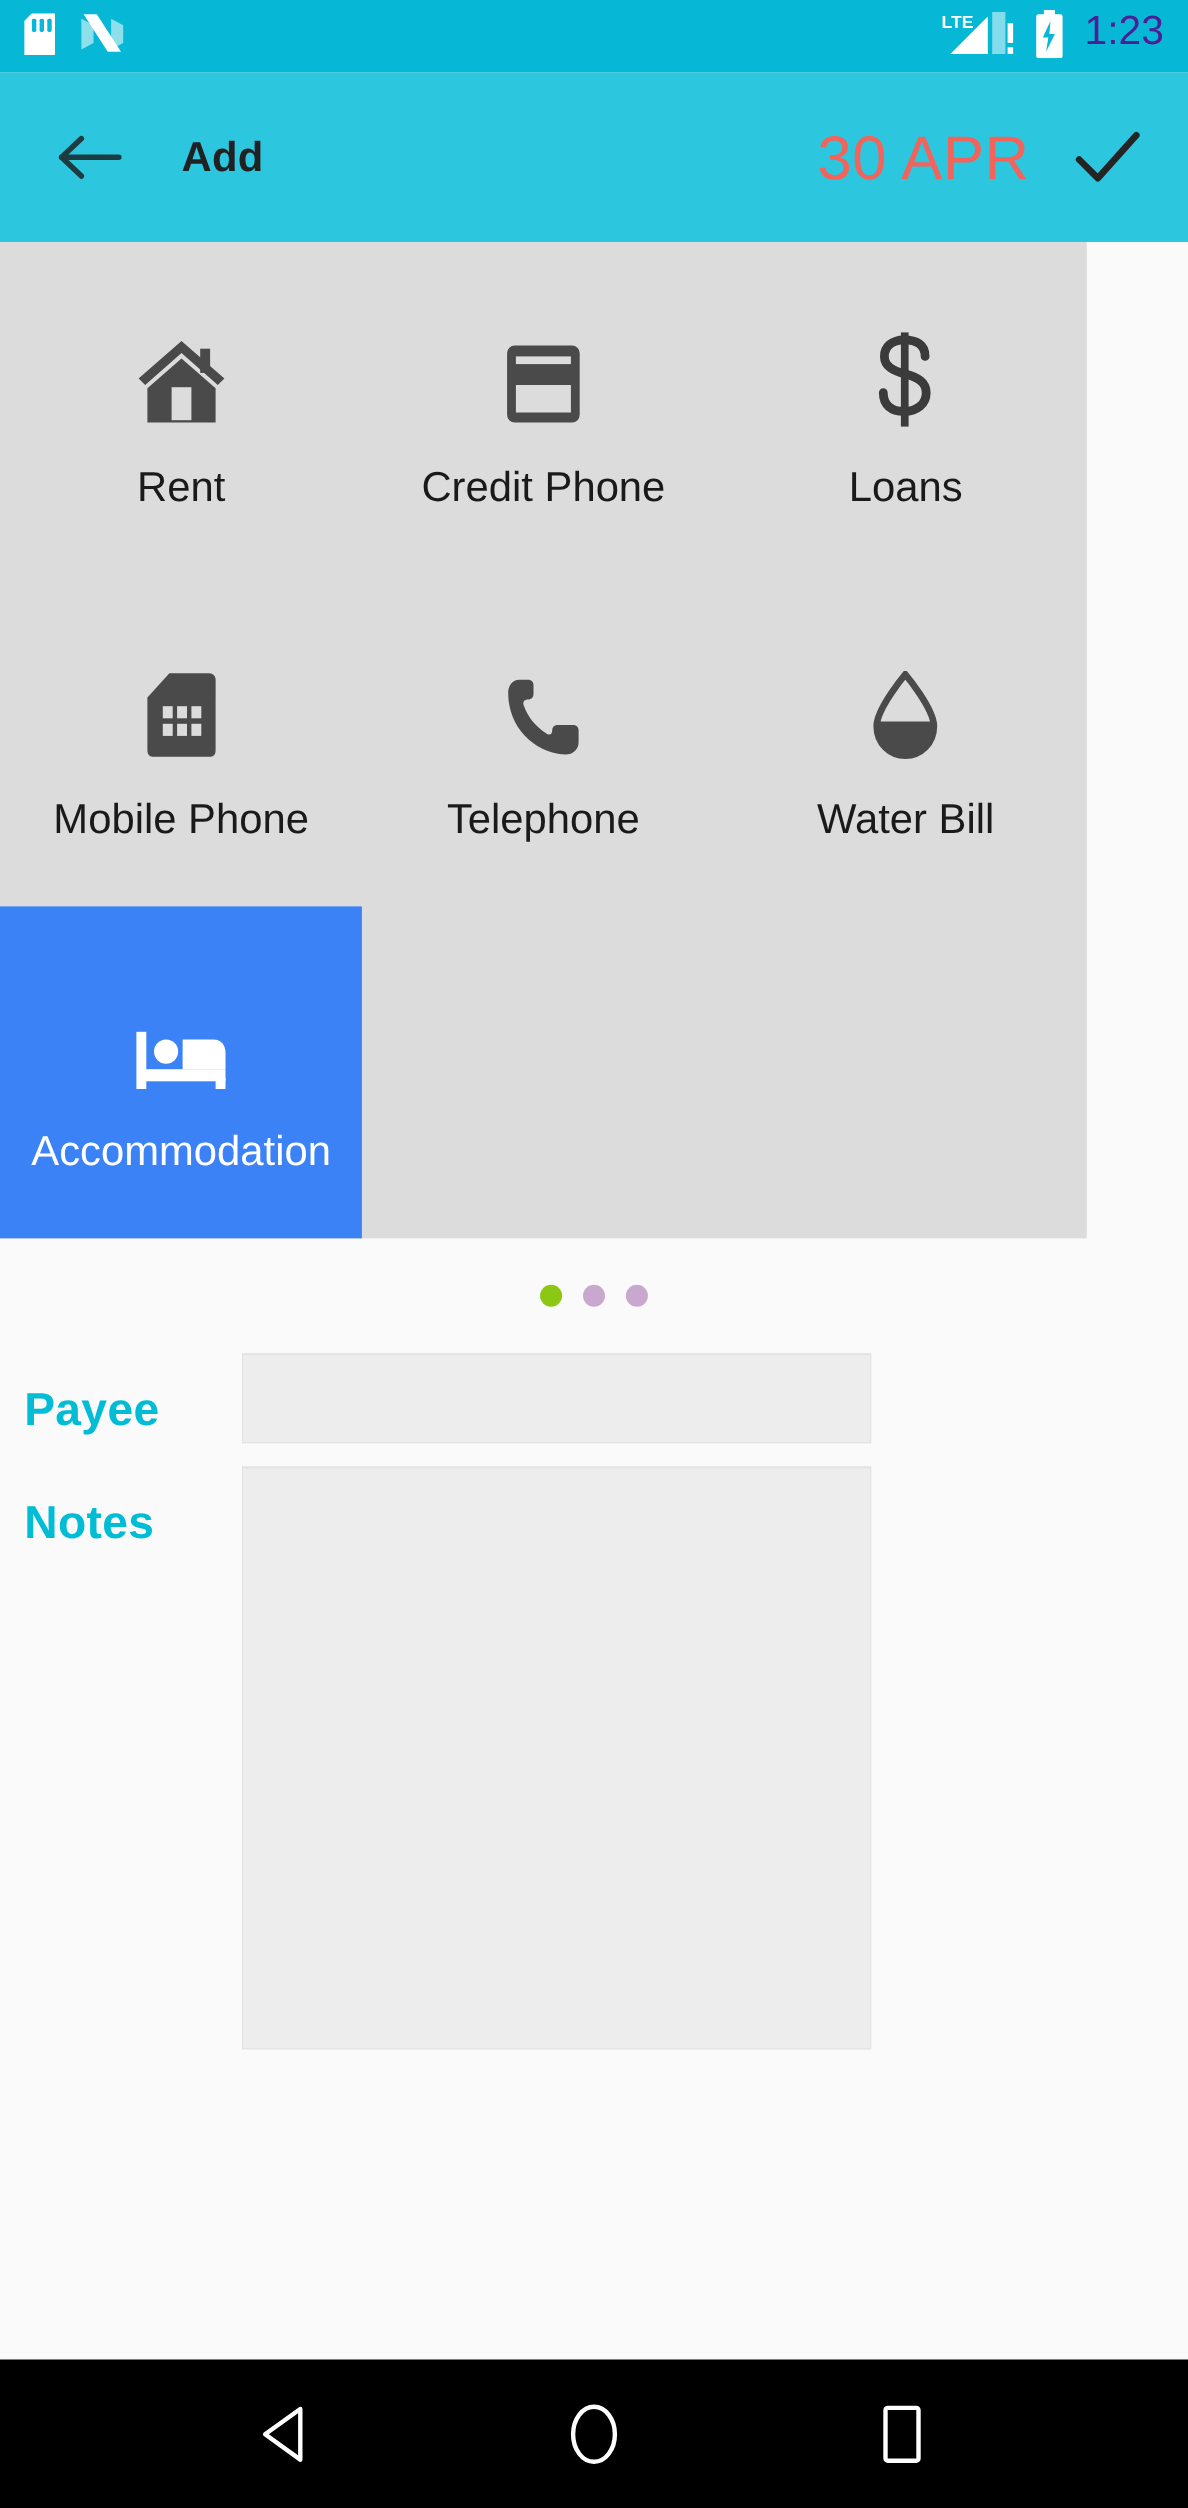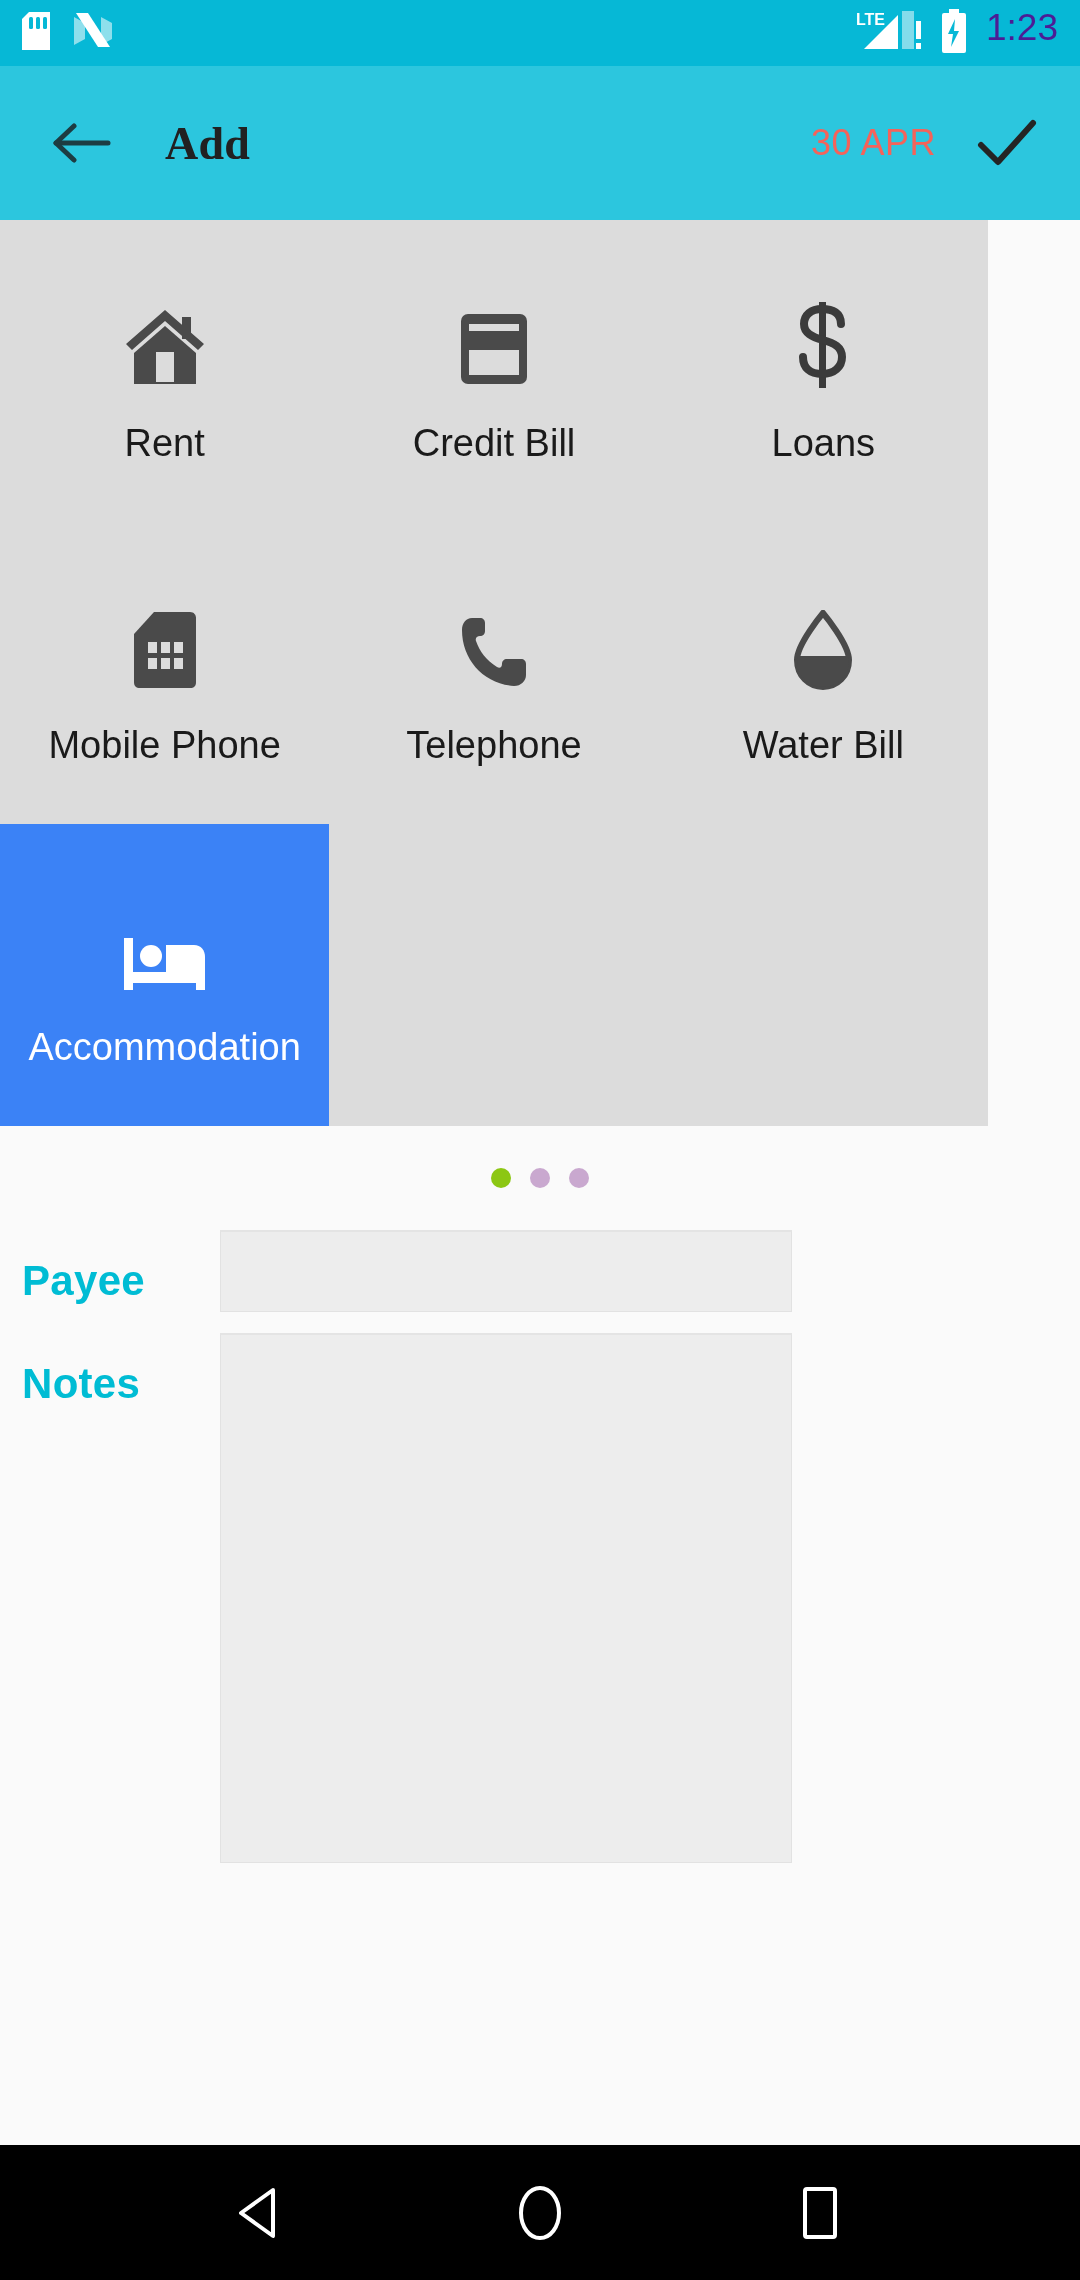--- a/index.html
+++ b/index.html
@@ -64,35 +64,34 @@
   }
   .back-btn {
     width: 72px; height: 72px;
     display: flex;
     align-items: center;
     justify-content: center;
     cursor: pointer;
   }
   .app-title {
     color: #212121;
-    font-size: 46px;
+    font-size: 38px;
     font-weight: 700;
     margin-left: 47px;
     letter-spacing: 0.2px;
-    font-family: Liberation Serif, serif;
   }
   .app-bar-right {
     margin-left: auto;
     display: flex;
     align-items: center;
     gap: 34px;
   }
   .date-chip {
     color: #f4635a;
-    font-size: 36px;
+    font-size: 56px;
     font-weight: 400;
     letter-spacing: 0.5px;
     cursor: pointer;
   }
   .confirm-btn {
     width: 74px; height: 74px;
     display: flex;
     align-items: center;
     justify-content: center;
     cursor: pointer;
@@ -316,21 +315,21 @@
     </div>
 
     <div class="grid-cell">
       <div class="cell-icon">
         <svg width="74" height="78" viewBox="0 0 74 78">
           <rect x="4" y="4" width="66" height="70" rx="7" fill="#4a4a4a"></rect>
           <rect x="12" y="14" width="50" height="7" fill="#dcdcdc"></rect>
           <rect x="12" y="40" width="50" height="25" fill="#dcdcdc"></rect>
         </svg>
       </div>
-      <div class="cell-label">Credit Bill</div>
+      <div class="cell-label">Credit Phone</div>
     </div>
 
     <div class="grid-cell">
       <div class="cell-icon">
         <svg width="62" height="86" viewBox="0 0 62 86">
           <rect x="27" y="0" width="7" height="86" fill="#3b3b3b"></rect>
           <path d="M49 22 C49 11 41 7 30 7 C19 7 12 13 12 22 C12 31 20 35 31 38
                    C42 41 50 45 50 55 C50 65 42 72 30 72 C18 72 11 66 11 55" stroke="#3b3b3b" stroke-width="8" fill="none" stroke-linecap="round"></path>
         </svg>
       </div>

